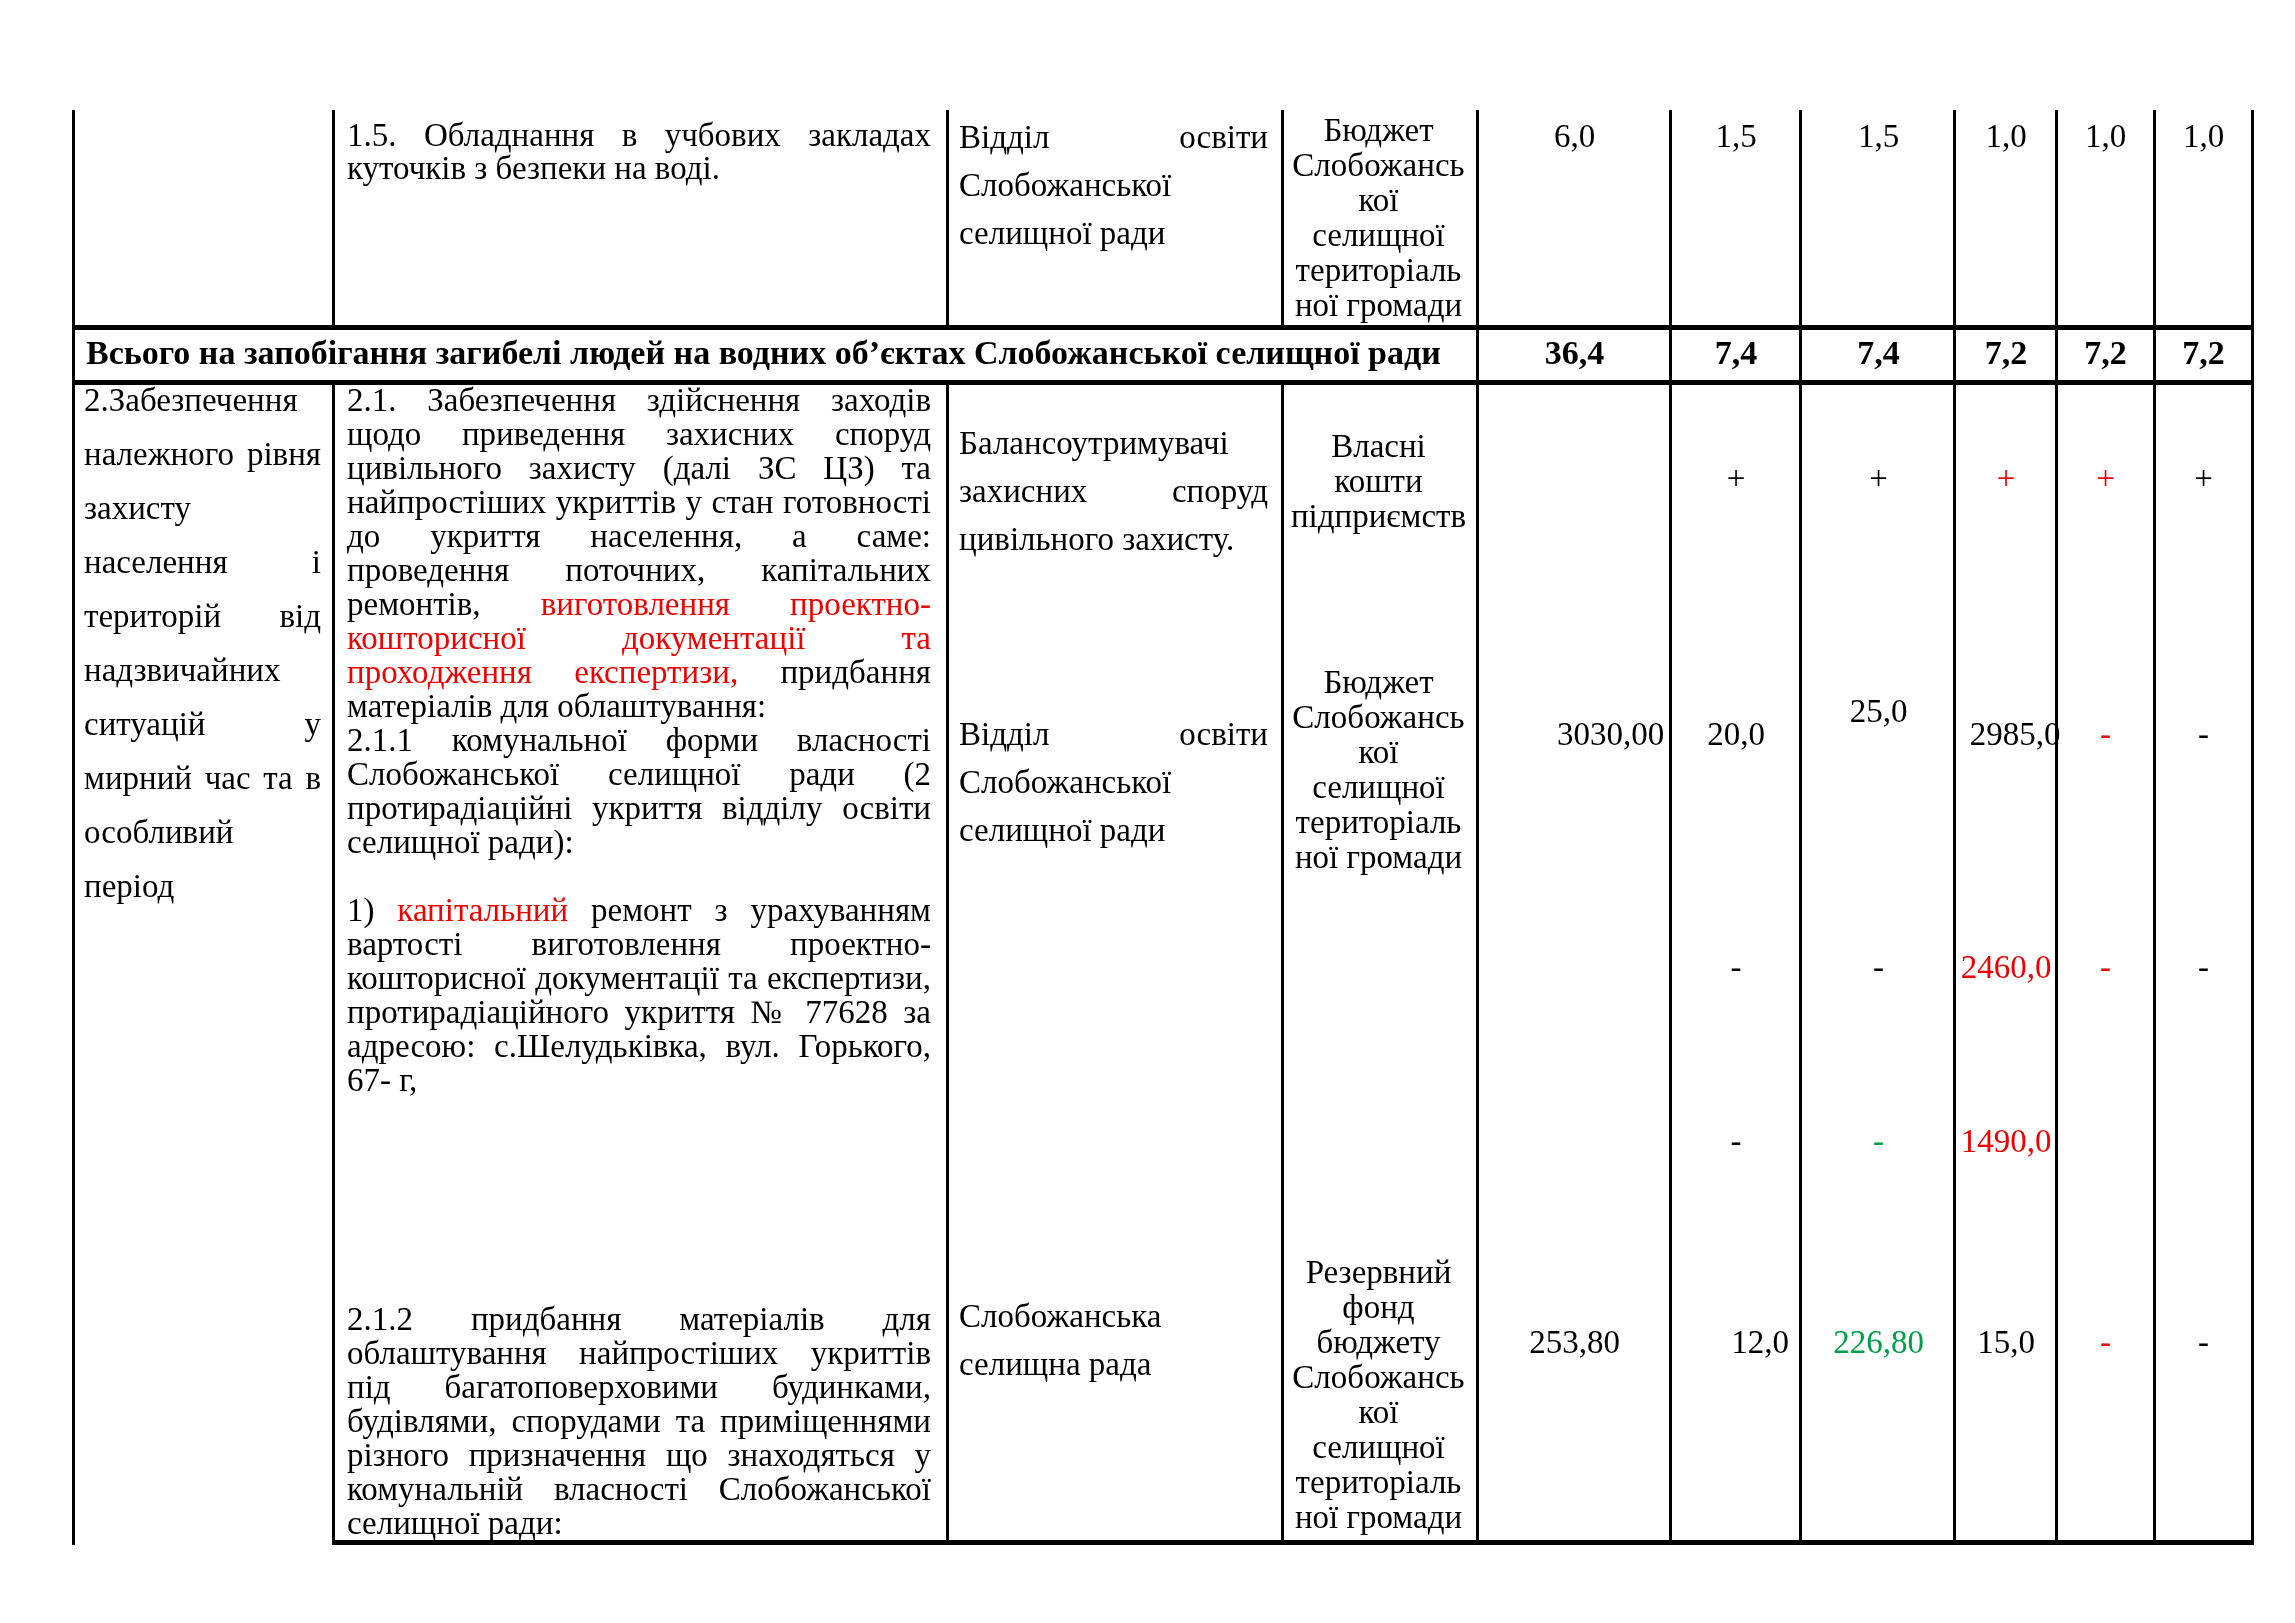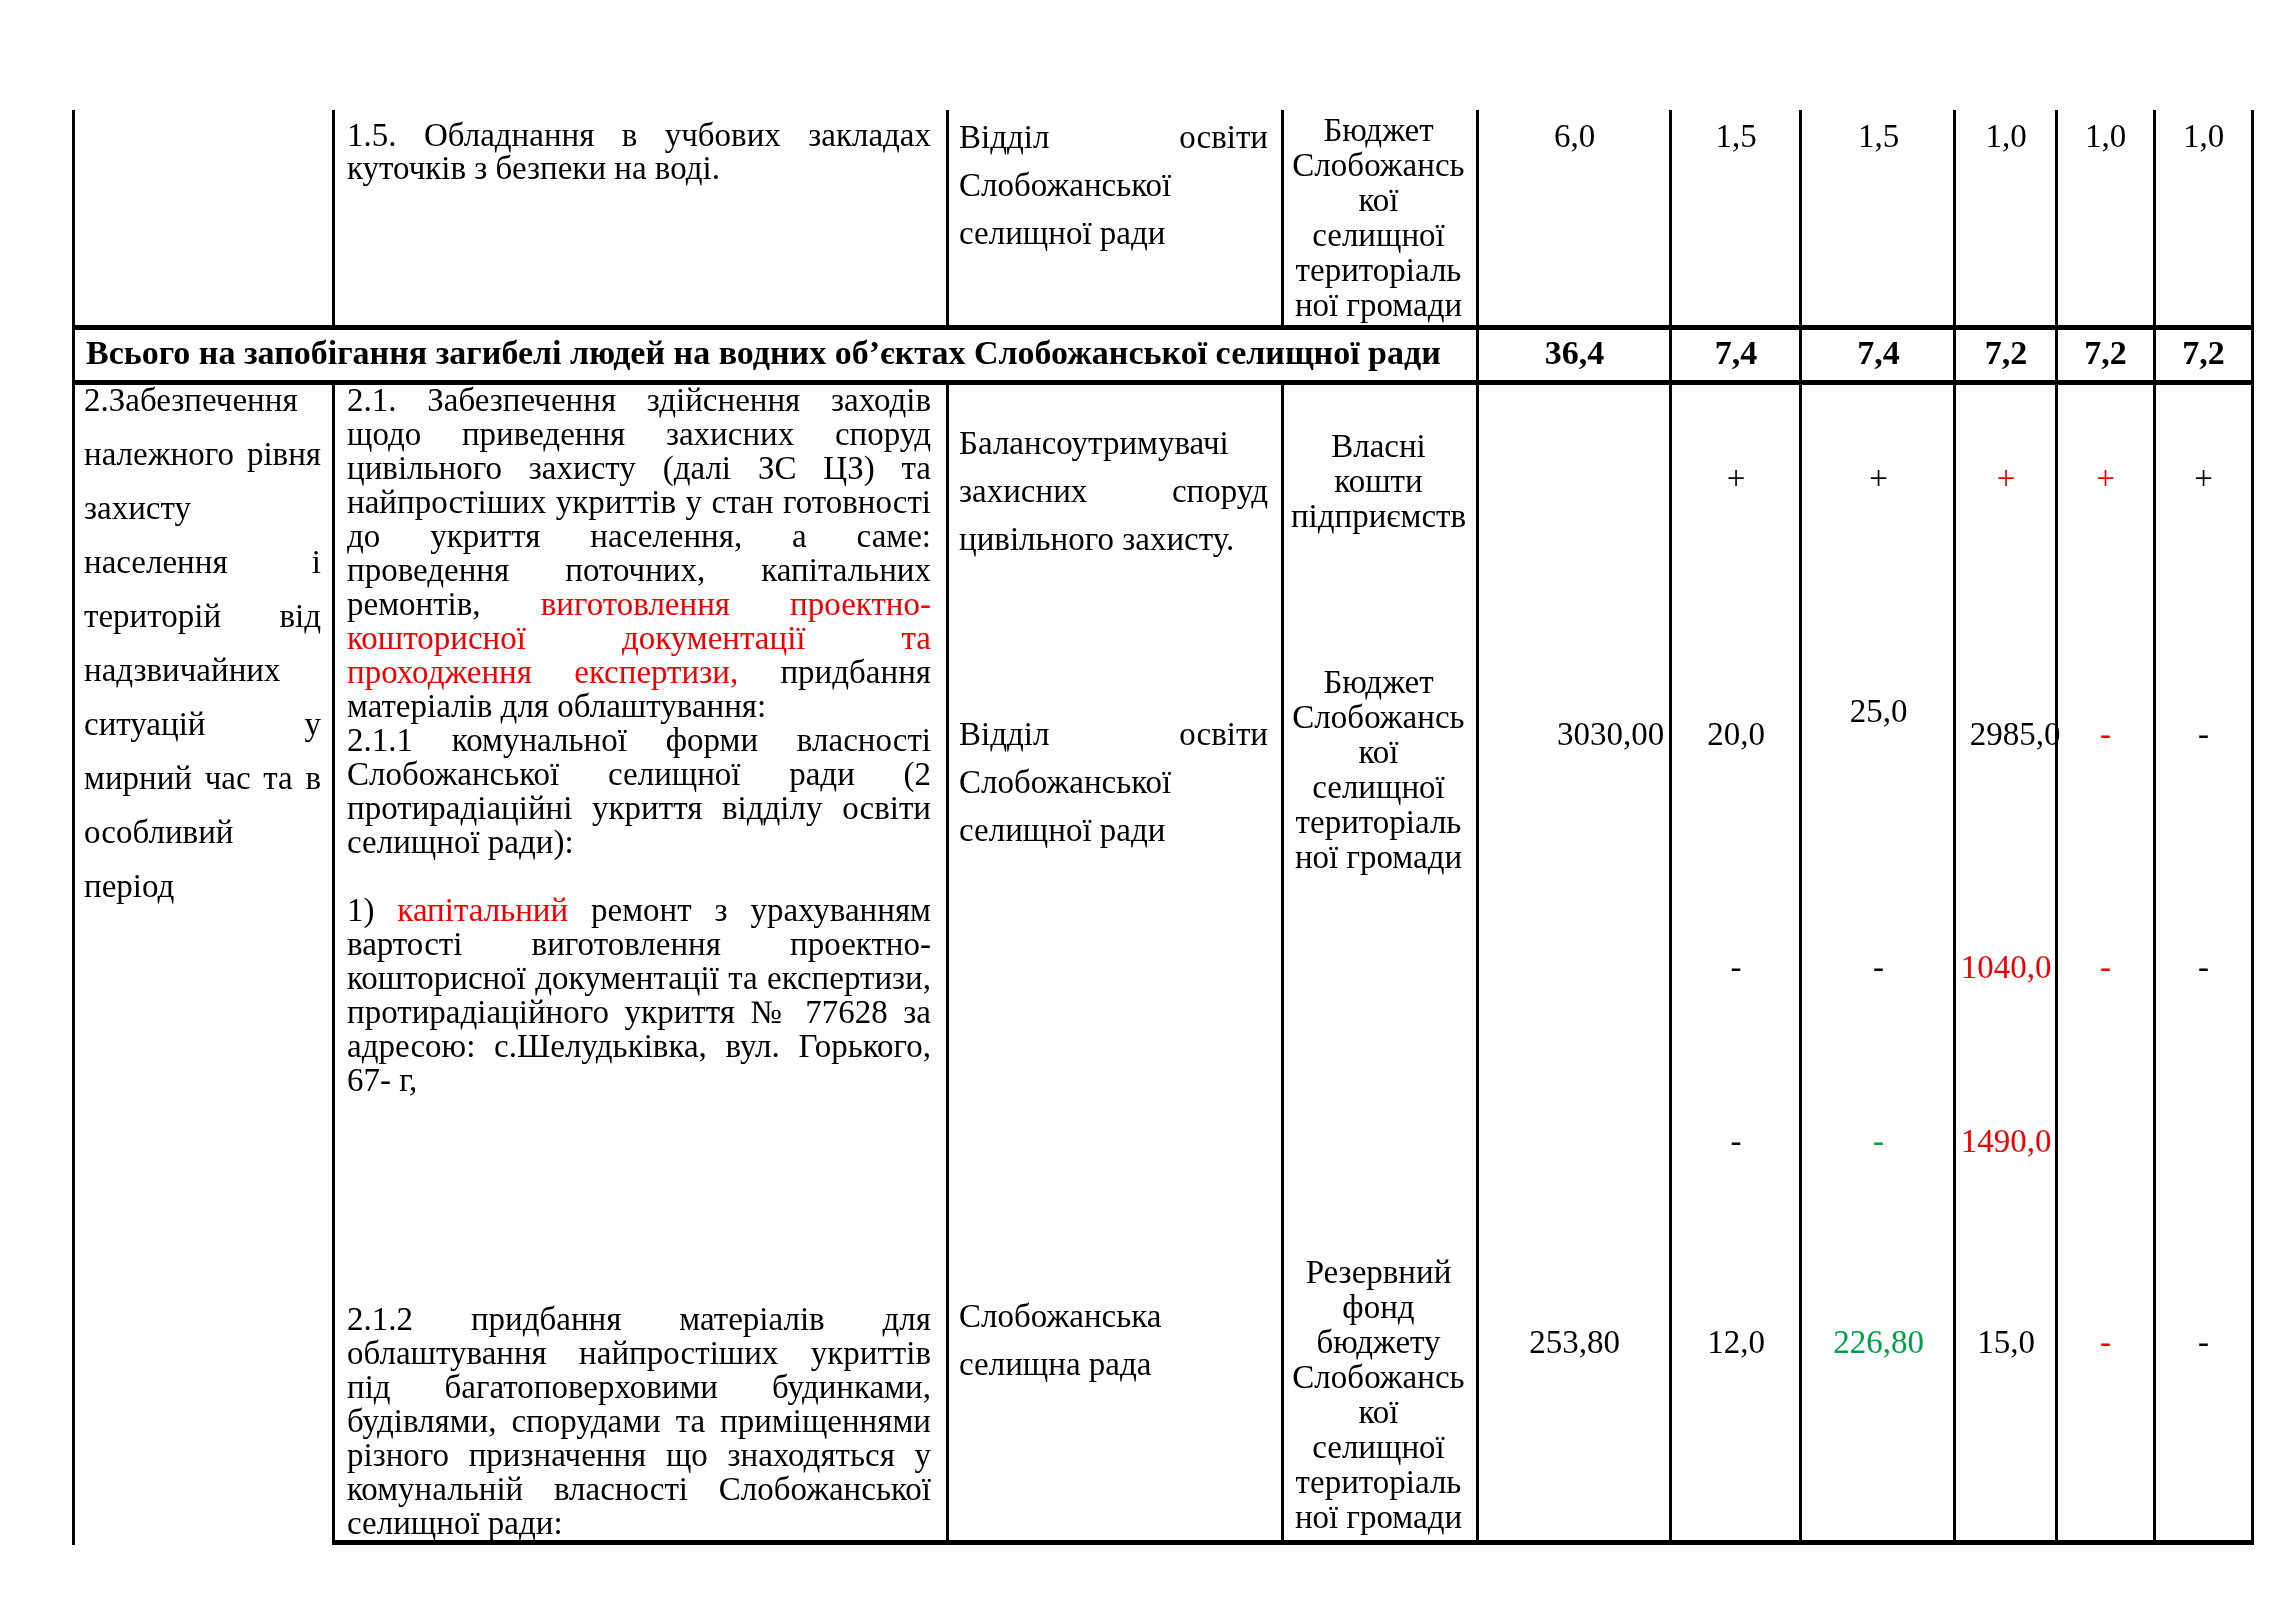--- a/index.html
+++ b/index.html
@@ -108,29 +108,29 @@
 
   <div class="num" style="left:1480px;top:717px;width:189px;margin-left:36px;">3030,00</div>
   <div class="num" style="left:1672px;top:717px;width:128px;">20,0</div>
   <div class="num" style="left:1803px;top:694px;width:151px;">25,0</div>
   <div class="num" style="left:1957px;top:717px;width:116px;">2985,0</div>
   <div class="num red" style="left:2058px;top:717px;width:95px;">-</div>
   <div class="num" style="left:2156px;top:717px;width:95px;">-</div>
 
   <div class="num" style="left:1672px;top:950px;width:128px;">-</div>
   <div class="num" style="left:1803px;top:950px;width:151px;">-</div>
-  <div class="num red" style="left:1957px;top:950px;width:98px;">1040,0</div>
+  <div class="num red" style="left:1957px;top:950px;width:98px;">2460,0</div>
   <div class="num red" style="left:2058px;top:950px;width:95px;">-</div>
   <div class="num" style="left:2156px;top:950px;width:95px;">-</div>
 
   <div class="num" style="left:1672px;top:1124px;width:128px;">-</div>
   <div class="num grn" style="left:1803px;top:1124px;width:151px;">-</div>
   <div class="num red" style="left:1957px;top:1124px;width:98px;">1490,0</div>
 
   <div class="num" style="left:1480px;top:1325px;width:189px;">253,80</div>
-  <div class="num" style="left:1672px;top:1325px;width:128px;">12,0</div>
+  <div class="num" style="left:1672px;top:1325px;width:128px;padding-left:24px;">12,0</div>
   <div class="num grn" style="left:1803px;top:1325px;width:151px;">226,80</div>
   <div class="num" style="left:1957px;top:1325px;width:98px;">15,0</div>
   <div class="num red" style="left:2058px;top:1325px;width:95px;">-</div>
   <div class="num" style="left:2156px;top:1325px;width:95px;">-</div>
 
 </div>
 
 
 </body></html>

